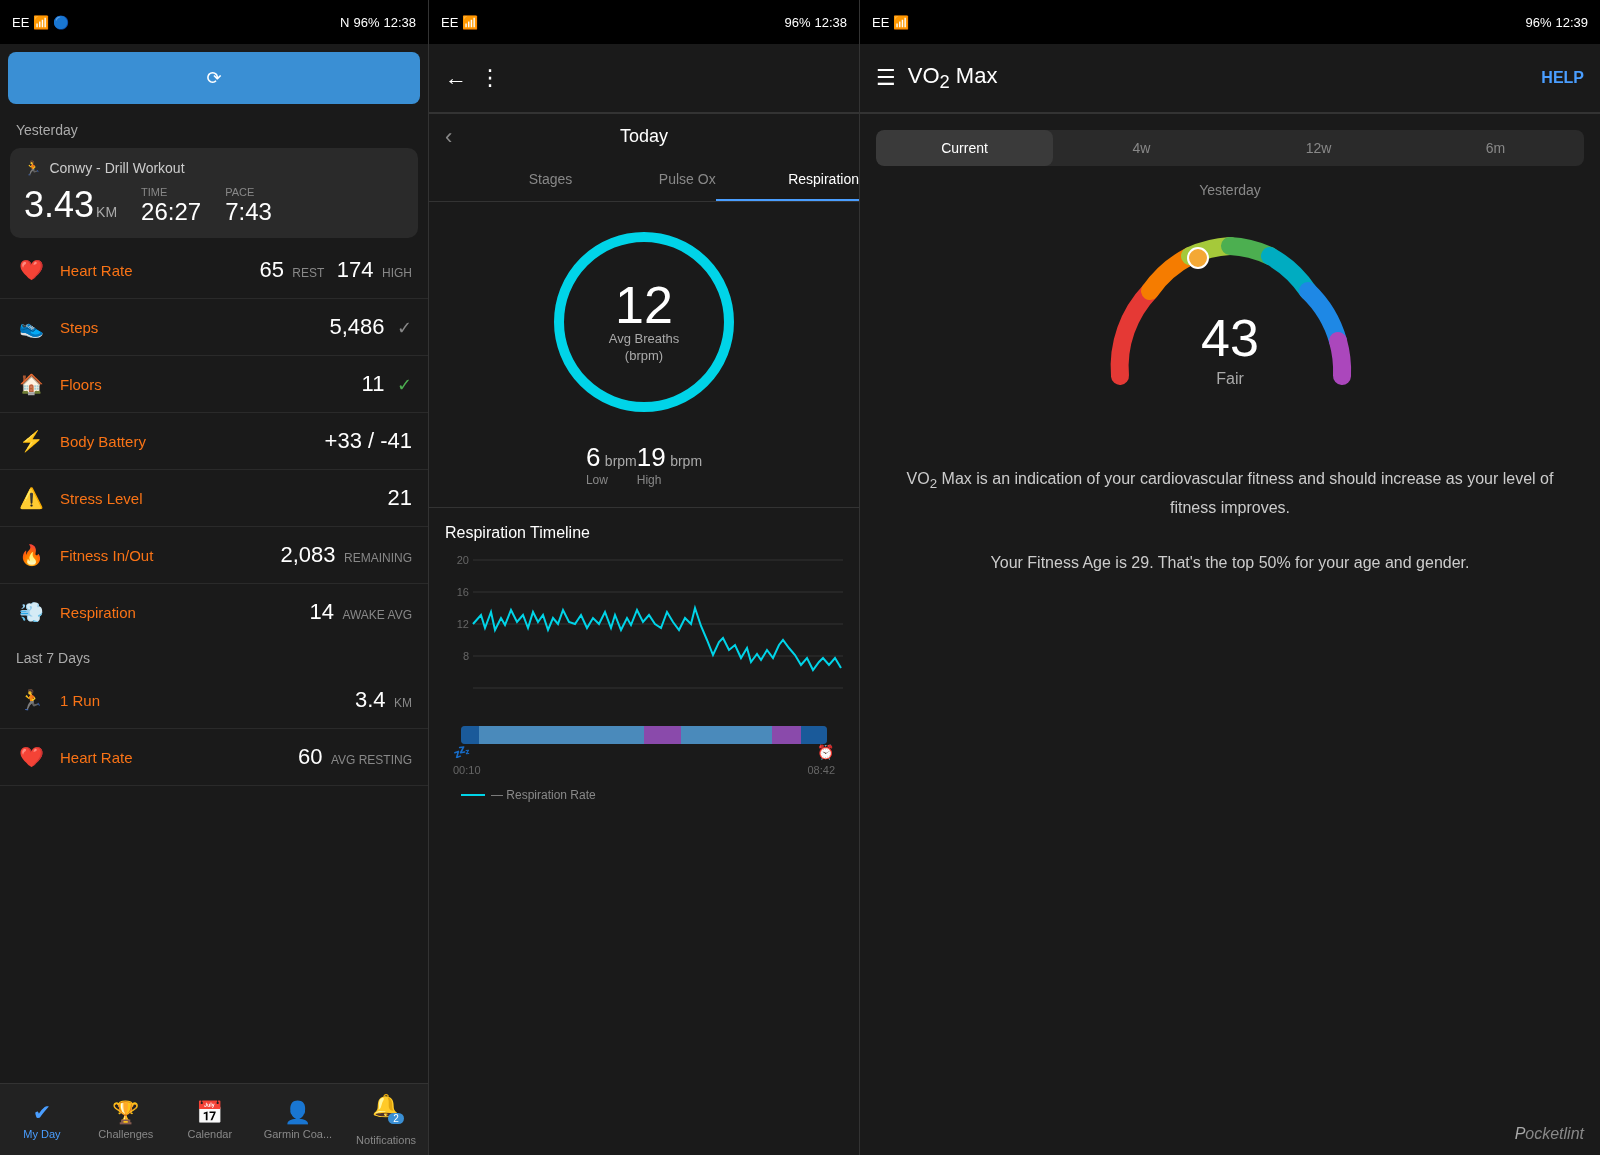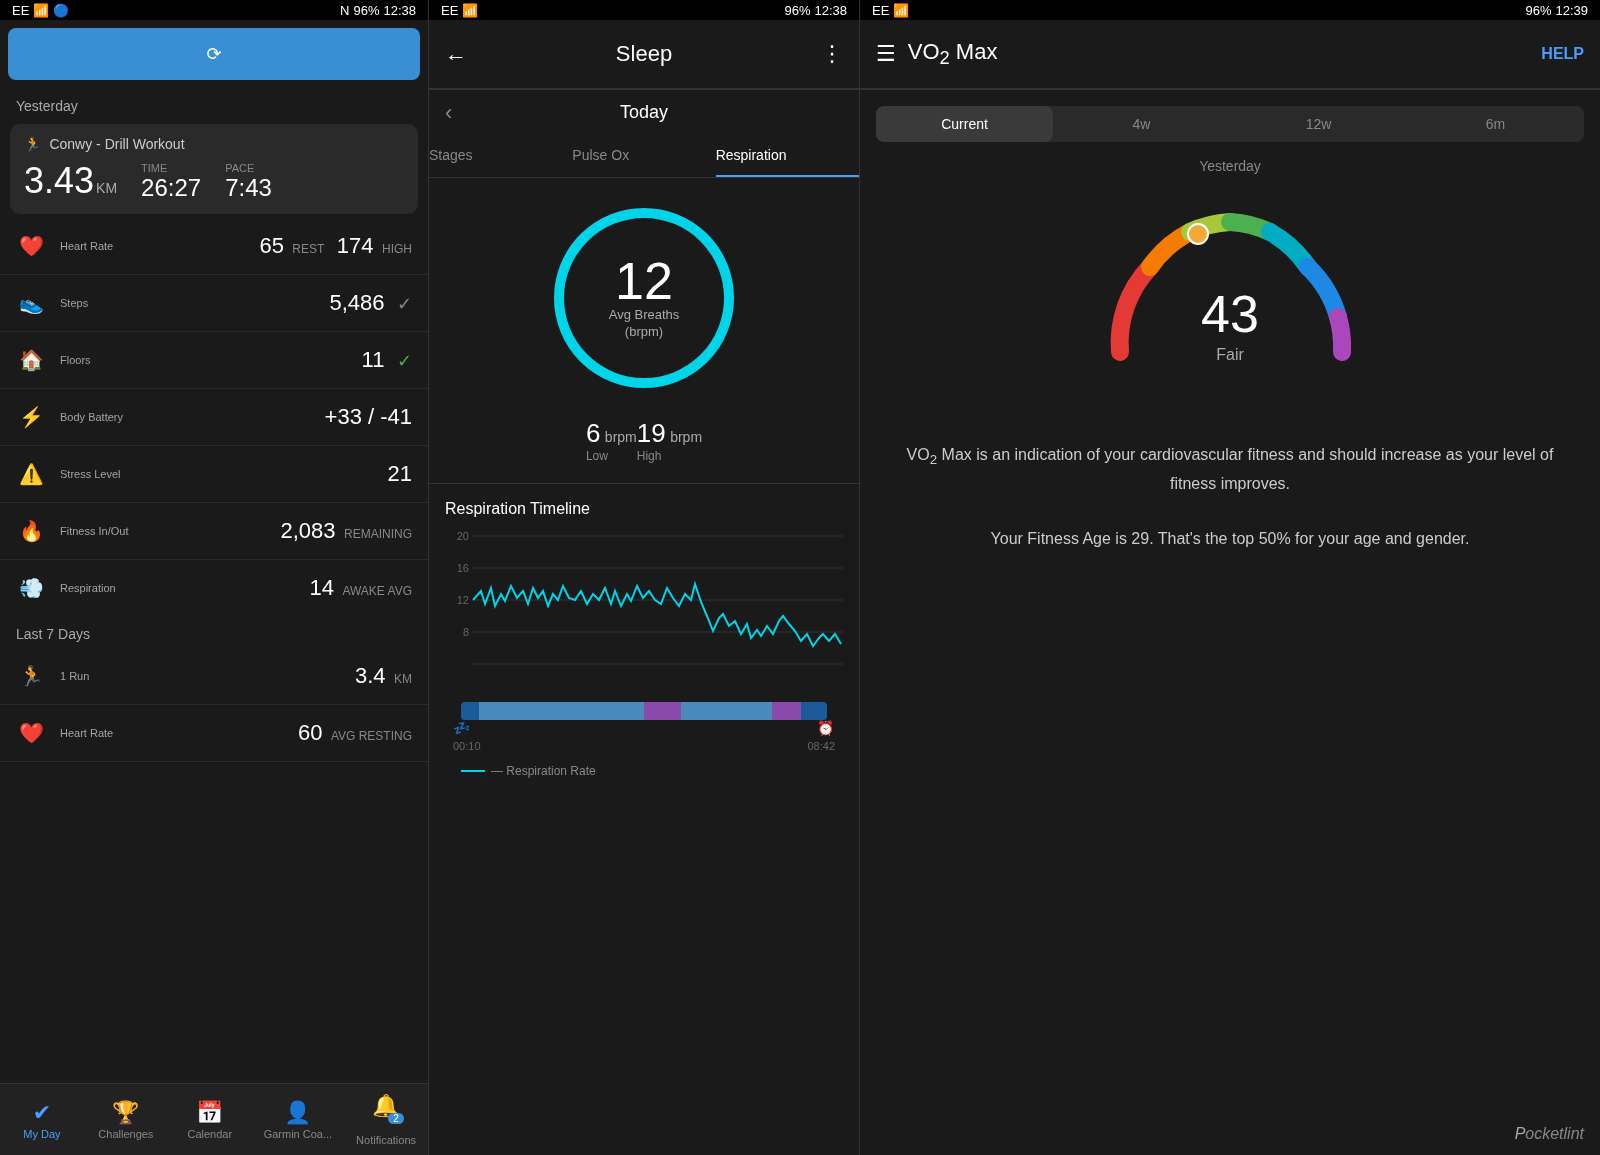--- a/index.html
+++ b/index.html
@@ -17,21 +17,21 @@
     .panel1 {
       width: 428px;
       height: 1155px;
       background: #1a1a1a;
       display: flex;
       flex-direction: column;
       overflow: hidden;
     }
 
     .status-bar {
-      height: 20px;
+      height: 44px;
       background: #000;
       display: flex;
       align-items: center;
       justify-content: space-between;
       padding: 0 12px;
       color: #fff;
       font-size: 13px;
     }
     .status-bar-left, .status-bar-right {
       display: flex;
@@ -113,22 +113,22 @@
     .metric-icon {
       width: 32px;
       height: 32px;
       display: flex;
       align-items: center;
       justify-content: center;
       margin-right: 12px;
       font-size: 20px;
     }
     .metric-label {
-      color: #a3a3a3;
-      font-size: 11px;
+      color: #f97316;
+      font-size: 15px;
       flex: 1;
     }
     .metric-value {
       color: #fff;
       font-size: 22px;
       font-weight: 400;
     }
     .metric-sub {
       color: #888;
       font-size: 12px;
@@ -225,21 +225,21 @@
       color: #fff;
       font-size: 18px;
     }
 
     .tabs-row {
       display: flex;
       border-bottom: 1px solid #333;
     }
     .tab-item {
       flex: 1;
-      text-align: left;
+      text-align: right;
       padding: 12px 0;
       color: #888;
       font-size: 14px;
       cursor: pointer;
       border-bottom: 2px solid transparent;
     }
     .tab-item.active {
       color: #fff;
       border-bottom: 2px solid #4a9eff;
     }
@@ -607,21 +607,20 @@
       <span>📶</span>
     </div>
     <div class="status-bar-right">
       <span>96%</span>
       <span>12:38</span>
     </div>
   </div>
 
   <div class="panel-header">
     <span class="header-icon">←</span>
-    <span class="header-title">Sleep</span>
     <span class="header-icon">⋮</span>
   </div>
 
   <div class="date-nav">
     <span class="date-nav-arrow">‹</span>
     <span class="date-nav-title">Today</span>
   </div>
 
   <div class="tabs-row">
     <div class="tab-item">Stages</div>

